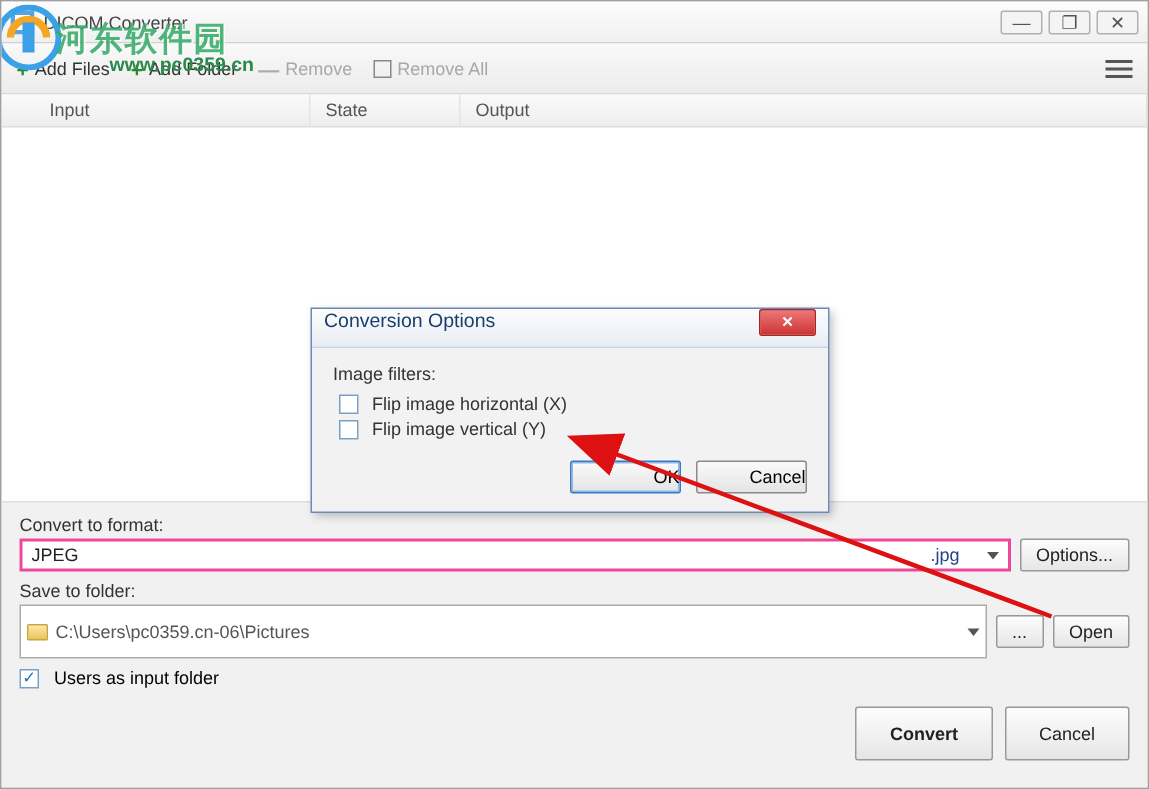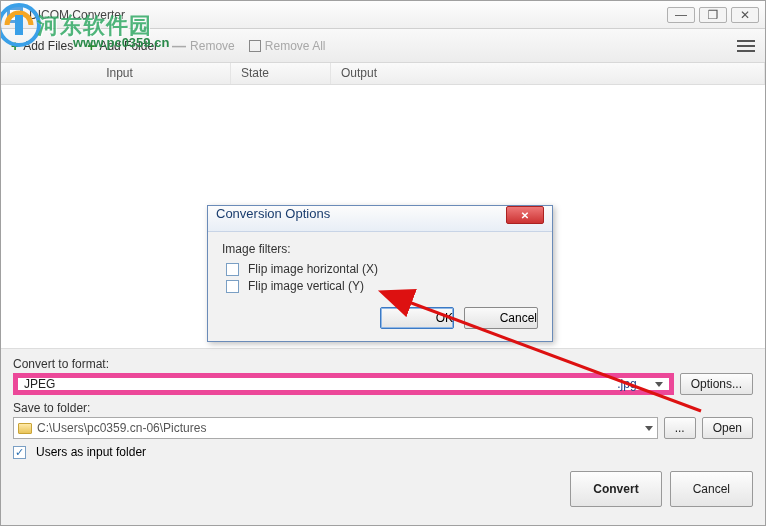--- a/index.html
+++ b/index.html
@@ -18,34 +18,34 @@
 .tbtn.disabled { color:#a8a8a8; }
 .plus-icon { color:#2a8a2a; font-weight:bold; font-size:14px; }
 .minus-icon { color:#aaa; font-weight:bold; font-size:14px; }
 .square-icon { width:12px; height:12px; border:1.5px solid #888; display:inline-block; }
 .hamburger { margin-left:auto; display:flex; flex-direction:column; gap:3px; cursor:default; }
 .hamburger div { width:18px; height:2px; background:#555; }
 
 
 .theader { height:22px; background:linear-gradient(#fafafa,#eee); display:flex; border-bottom:1px solid #ddd; }
 .thcell { padding:3px 10px; color:#555; border-right:1px solid #e4e4e4; }
-.th-input { width:230px; padding-left:18px;text-align:center; }
+.th-input { width:206px; padding-left:32px; }
 .th-output { flex:1; }
 .th-state { width:100px; }
 .tbody { flex:1; background:#fff; }
 
 
 .bottom { position:absolute; left:0; right:0; bottom:0; background:#f1f1f1; border-top:1px solid #ddd; padding:8px 12px 18px; }
 .row { display:flex; align-items:center; gap:6px; margin-bottom:6px; }
 .label { color:#333; margin-bottom:2px; display:block; }
-.select-box { flex:1; height:22px; border:5px solid #ec4899; background:#fff; display:flex; align-items:center; padding:0 6px; }
+.select-box { flex:1; height:22px; border:2px solid #ec4899; background:#fff; display:flex; align-items:center; padding:0 6px; }
 .select-box .val { flex:1; color:#222; }
 .select-box .ext { color:#224488; margin-right:18px; }
 .dropdown-arrow { width:0; height:0; border-left:4px solid transparent; border-right:4px solid transparent; border-top:5px solid #555; }
-.folder-box { flex:1; height:22px; border:1px solid #aaa; background:#fff; display:flex; align-items:center; padding:0 4px; gap:5px; }
+.folder-box { flex:1; height:36px; border:1px solid #aaa; background:#fff; display:flex; align-items:center; padding:0 4px; gap:5px; }
 .folder-icon { width:14px; height:11px; background:linear-gradient(#ffe9a8,#e8c45a); border:1px solid #c9a437; border-radius:1px; }
 .btn { height:22px; padding:0 10px; border:1px solid #999; background:linear-gradient(#fdfdfd,#e6e6e6); color:#222; border-radius:2px; cursor:default; }
 .btn.wide { padding:0 22px; height:36px; }
 .checkbox { width:13px; height:13px; border:1px solid #7a9fc4; background:#fff; display:inline-flex; align-items:center; justify-content:center; margin-right:4px; }
 .checkbox.checked::after { content:"✓"; color:#2a6fb0; font-size:11px; line-height:1; }
 .footer-btns { display:flex; justify-content:flex-end; gap:8px; margin-top:12px; }
 
 
 .dialog { position:absolute; left:206px; top:204px; width:346px; background:#f2f2f2; border:1px solid #6a8bb8; box-shadow:2px 2px 6px rgba(0,0,0,0.25); }
 .dlg-title { height:26px; background:linear-gradient(#fcfcfc,#e8eef6); display:flex; padding:0 8px; border-bottom:1px solid #c8d4e6; }

